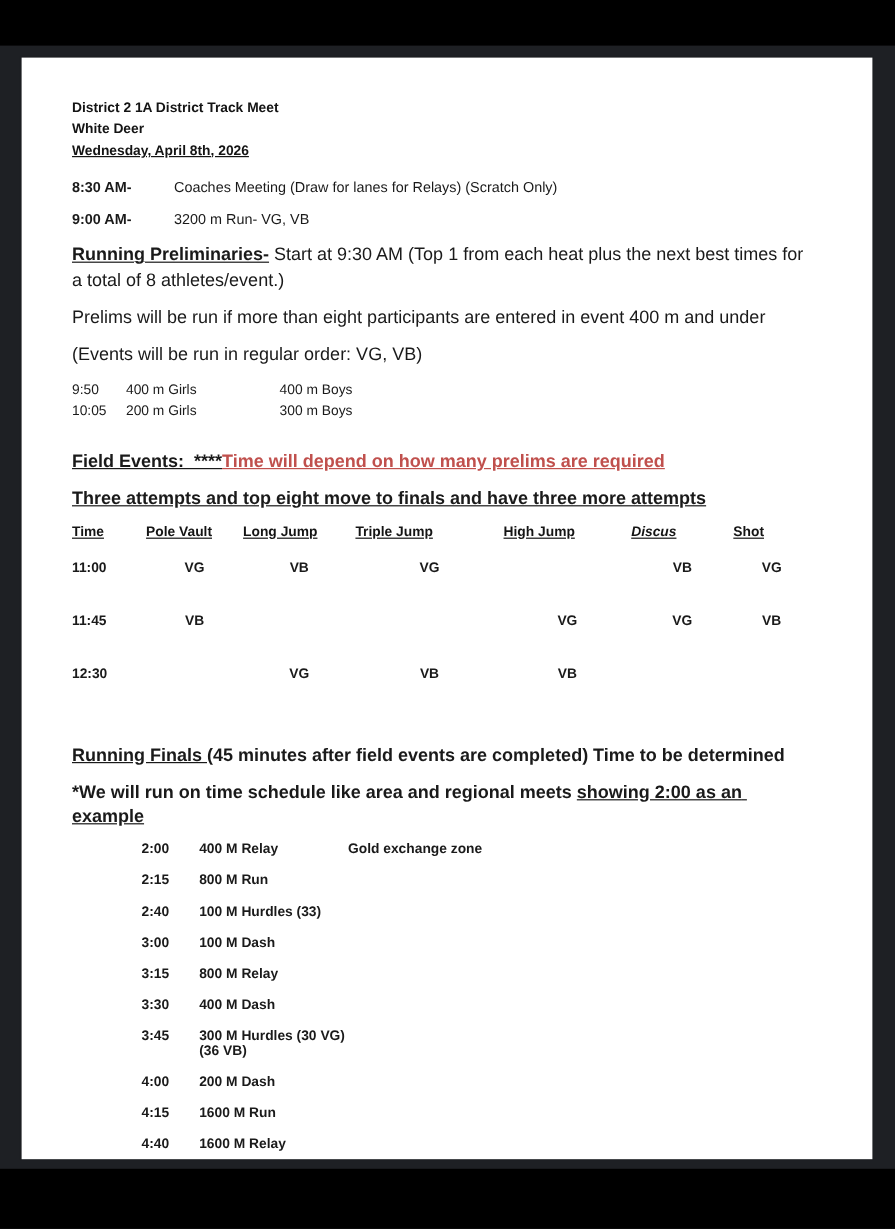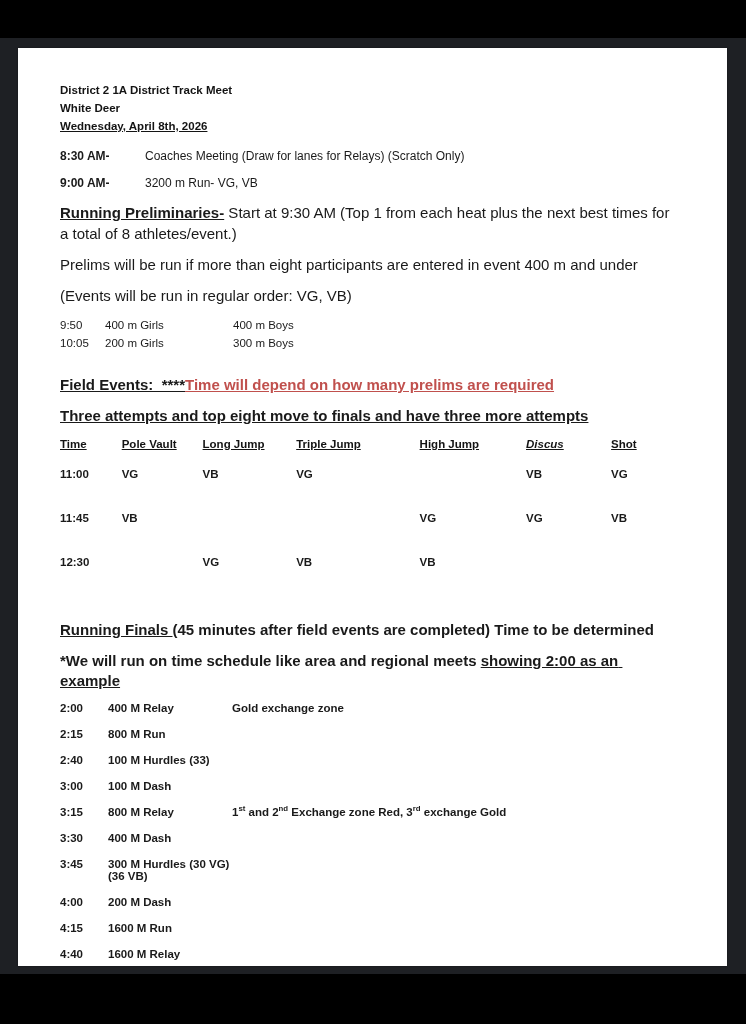--- a/index.html
+++ b/index.html
@@ -107,20 +107,21 @@
     text-decoration: underline;
     text-align: left;
     padding: 0 0 18px 0;
     white-space: nowrap;
   }
   #field-table td {
     font-size: 11.5px;
     font-weight: bold;
     color: #1a1a1a;
     padding: 0 0 32px 0;
+    text-align: center;
     white-space: nowrap;
   }
   #field-table td.timecell {
     text-align: left;
   }
   .col-time  { width: 58px; }
   .col-pv    { width: 76px; }
   .col-lj    { width: 88px; }
   .col-tj    { width: 116px; }
   .col-hj    { width: 100px; }
@@ -129,21 +130,21 @@
 
   
   #finals-list { margin: 0; padding: 0; }
   .frow {
     display: flex;
     font-size: 11.5px;
     font-weight: bold;
     color: #1a1a1a;
     margin: 0 0 14px 0;
   }
-  .frow .ft { width: 48px; flex: 0 0 48px; }
+  .frow .ft { width: 48px; flex: 0 0 48px; margin-left: 58px; }
   .frow .fe { width: 124px; flex: 0 0 124px; }
   .frow .fn { flex: 1; }
   sup { font-size: 0.68em; vertical-align: super; line-height: 0; }
 </style>
 </head>
 <body>
 
 <div id="photo-frame">
   <div id="dark-mat"></div>
 
@@ -254,21 +255,20 @@
           <span class="fn"></span>
         </div>
         <div class="frow">
           <span class="ft">3:00</span>
           <span class="fe">100 M Dash</span>
           <span class="fn"></span>
         </div>
         <div class="frow">
           <span class="ft">3:15</span>
           <span class="fe">800 M Relay</span>
-          <span class="fn">1<sup>st</sup> and 2<sup>nd</sup> Exchange zone Red, 3<sup>rd</sup> exchange Gold</span>
         </div>
         <div class="frow">
           <span class="ft">3:30</span>
           <span class="fe">400 M Dash</span>
           <span class="fn"></span>
         </div>
         <div class="frow">
           <span class="ft">3:45</span>
           <span class="fe">300 M Hurdles  (30 VG) (36 VB)</span>
           <span class="fn"></span>

